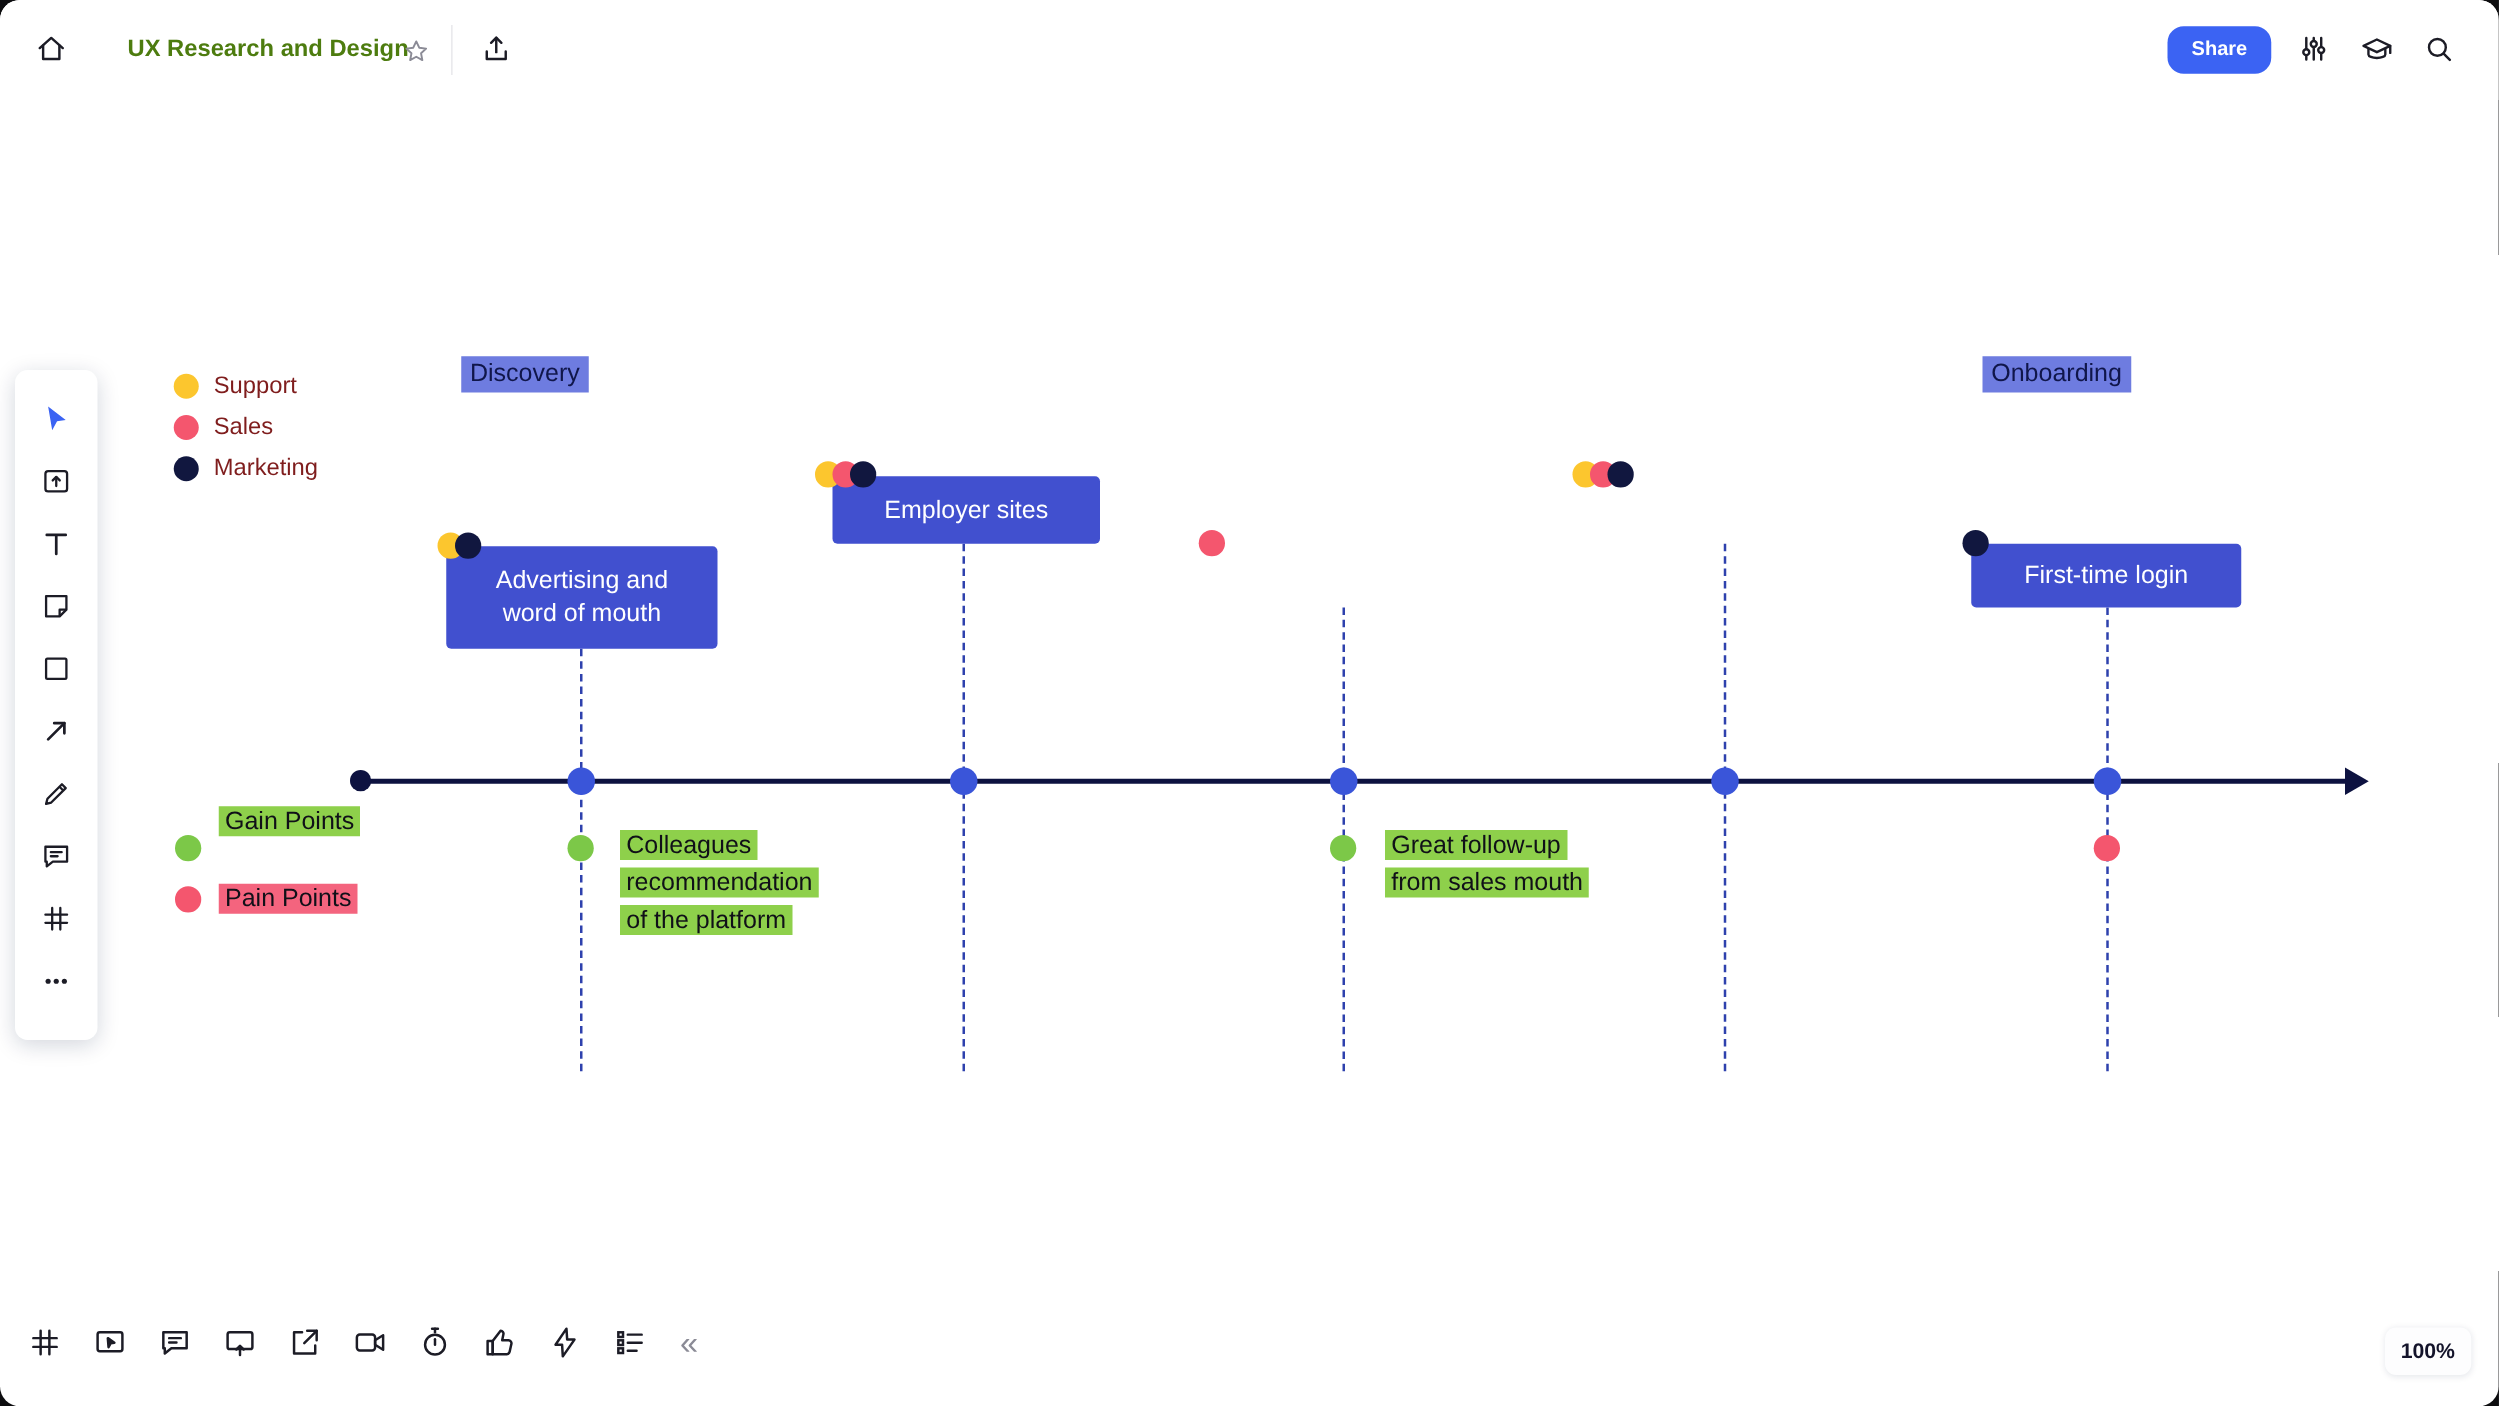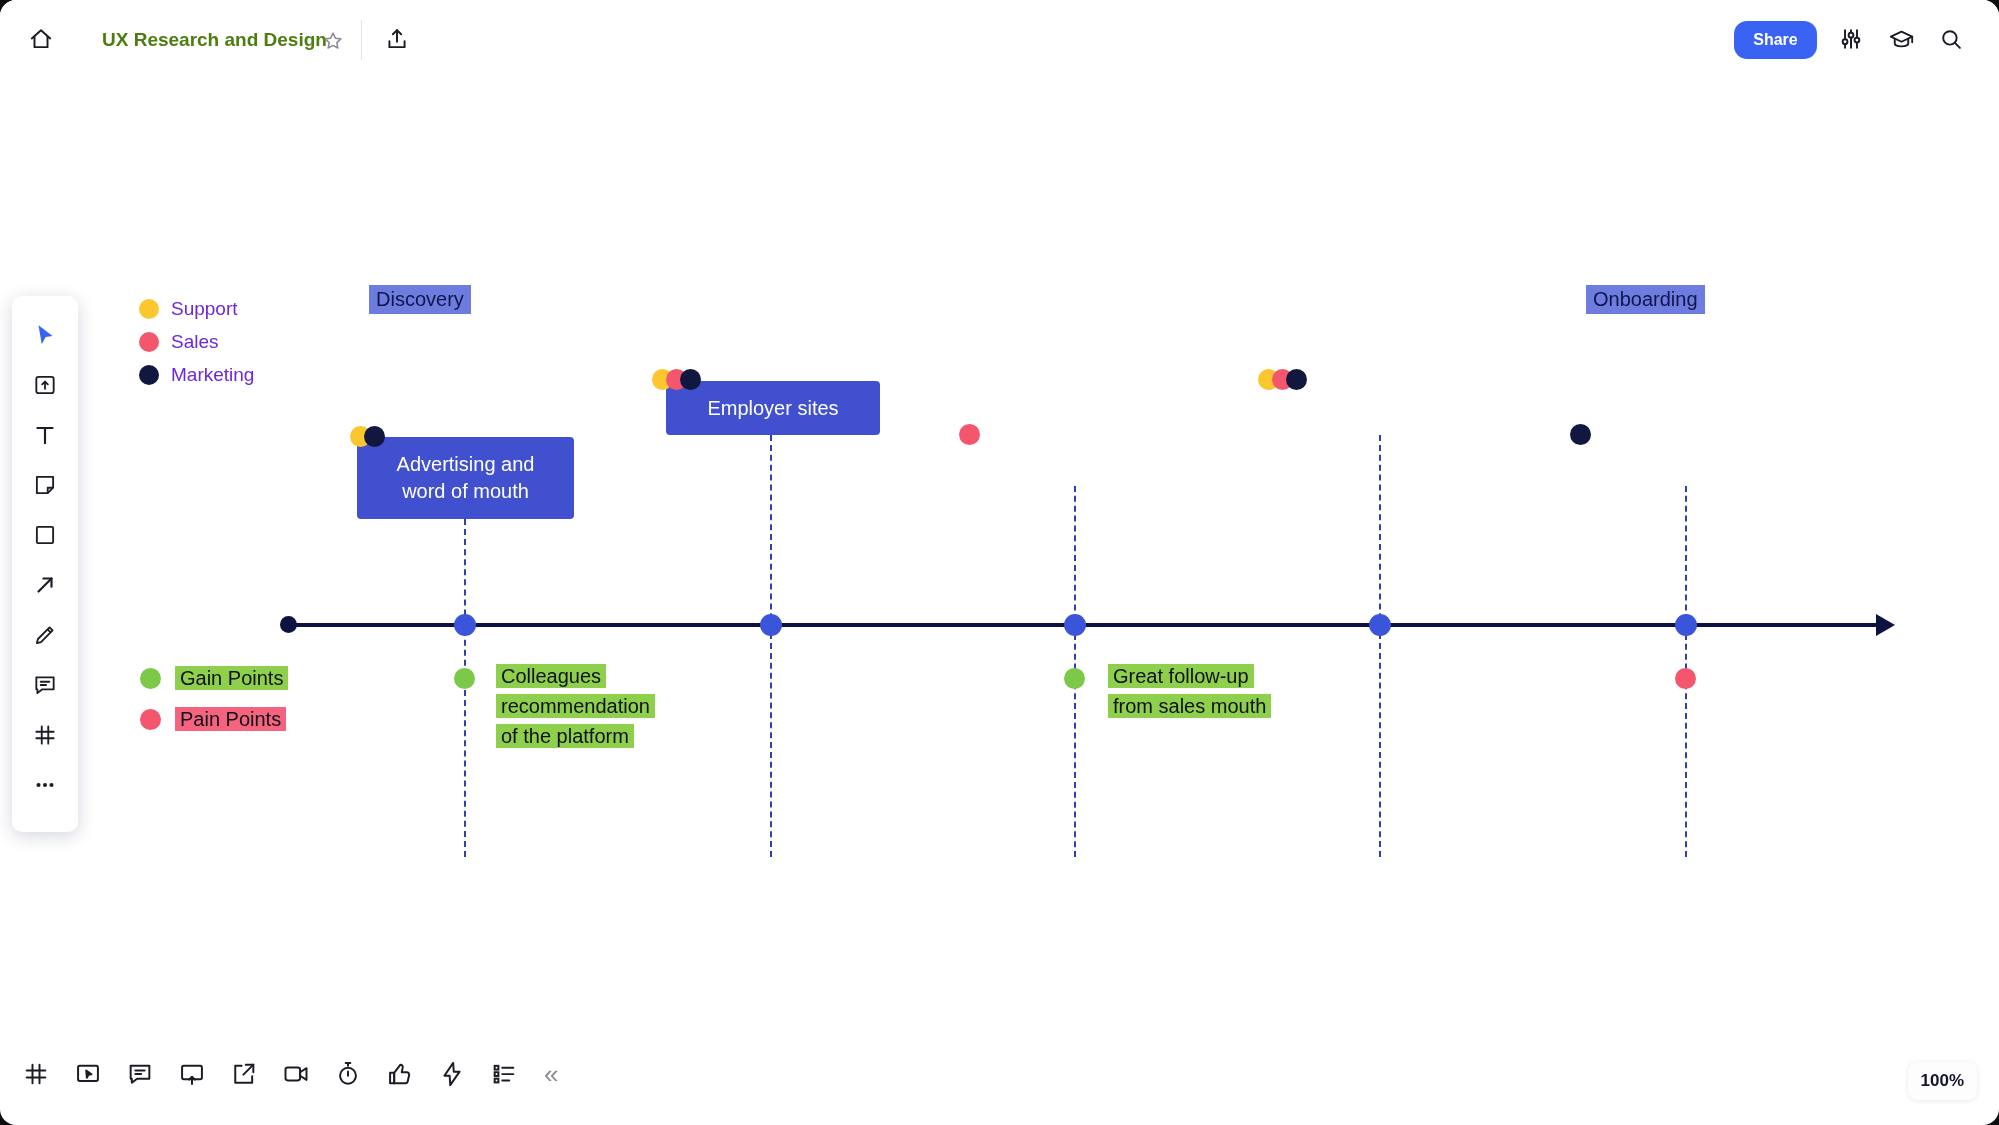--- a/index.html
+++ b/index.html
@@ -38,21 +38,21 @@
     background:#fdfdfe; border-radius:9px; box-shadow:0 1px 5px rgba(9,30,66,.10);
     font-size:17px; font-weight:700; color:#14142b; cursor:pointer; z-index:25;
   }
 
   
   .canvas { position:absolute; inset:0; }
 
   .legend { position:absolute; left:139px; top:298px; display:flex; flex-direction:column; gap:11px; }
   .legend-row { display:flex; align-items:center; gap:12px; }
   .legend-row .dot { width:20px; height:20px; }
-  .legend-label { font-size:19px; color:#6d28d9; }
+  .legend-label { font-size:19px; color:#7f1d1d; }
 
   .dot { border-radius:50%; display:inline-block; flex:none; }
   .dot.support { background:#fcc62e; }
   .dot.sales { background:#f4566e; }
   .dot.marketing { background:#11173f; }
   .dot.gain { background:#7cc848; }
   .dot.pain { background:#f4566e; }
 
   .phase-label {
     position:absolute; background:#6e7ce0; color:#10164a;
@@ -247,26 +247,27 @@
     <div class="dot-row" style="left:959px; top:424px;">
       <span class="dot sales"></span>
     </div>
 
     <div class="dot-row" style="left:1258px; top:369px;">
       <span class="dot support"></span>
       <span class="dot sales"></span>
       <span class="dot marketing"></span>
     </div>
 
+    <div class="event-box" style="left:1577px; top:435px; width:216px; height:51px;">First-time login</div>
     <div class="dot-row" style="left:1570px; top:424px;">
       <span class="dot marketing"></span>
     </div>
 
     <span class="dot gain note-dot" style="left:140px; top:668px;"></span>
-    <div class="note-text gain" style="left:175px; top:663px;"><span class="hl">Gain Points</span></div>
+    <div class="note-text gain" style="left:175px; top:642px;"><span class="hl">Gain Points</span></div>
     <span class="dot pain note-dot" style="left:140px; top:709px;"></span>
     <div class="note-text pain" style="left:175px; top:704px;"><span class="hl">Pain Points</span></div>
 
     <span class="dot gain note-dot" style="left:454px; top:668px;"></span>
     <div class="note-text gain" style="left:496px; top:661px; width:158px;"><span class="hl">Colleagues recommendation of the platform</span></div>
 
     <span class="dot gain note-dot" style="left:1064px; top:668px;"></span>
     <div class="note-text gain" style="left:1108px; top:661px; width:176px;"><span class="hl">Great follow-up from sales mouth</span></div>
 
     <span class="dot pain note-dot" style="left:1675px; top:668px;"></span>

